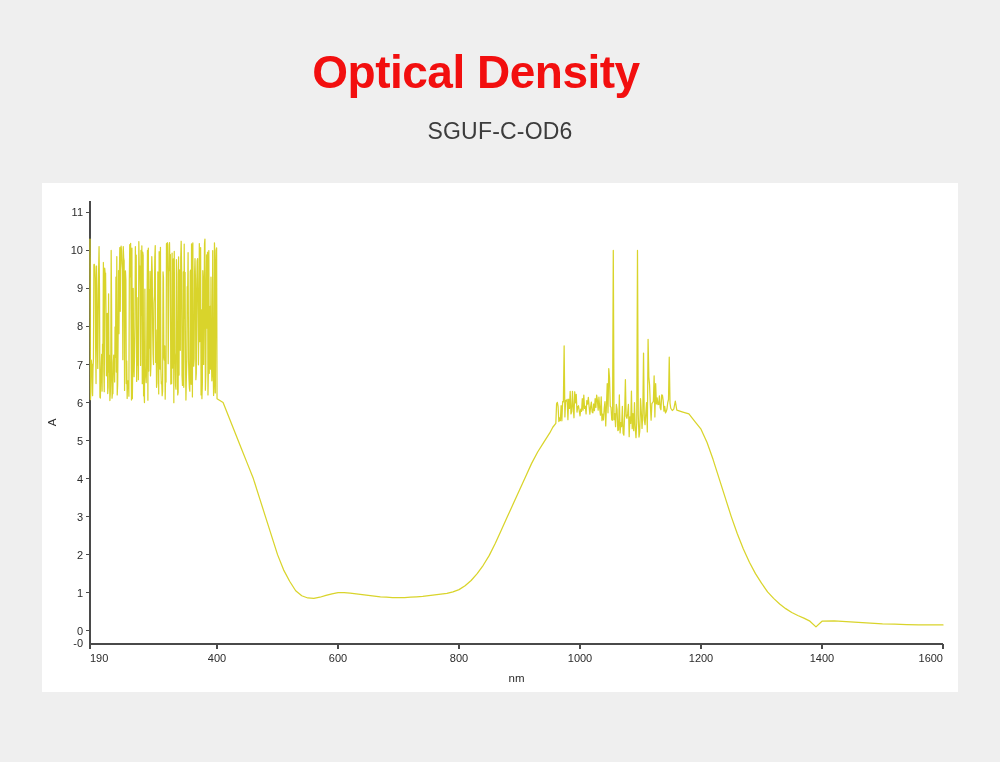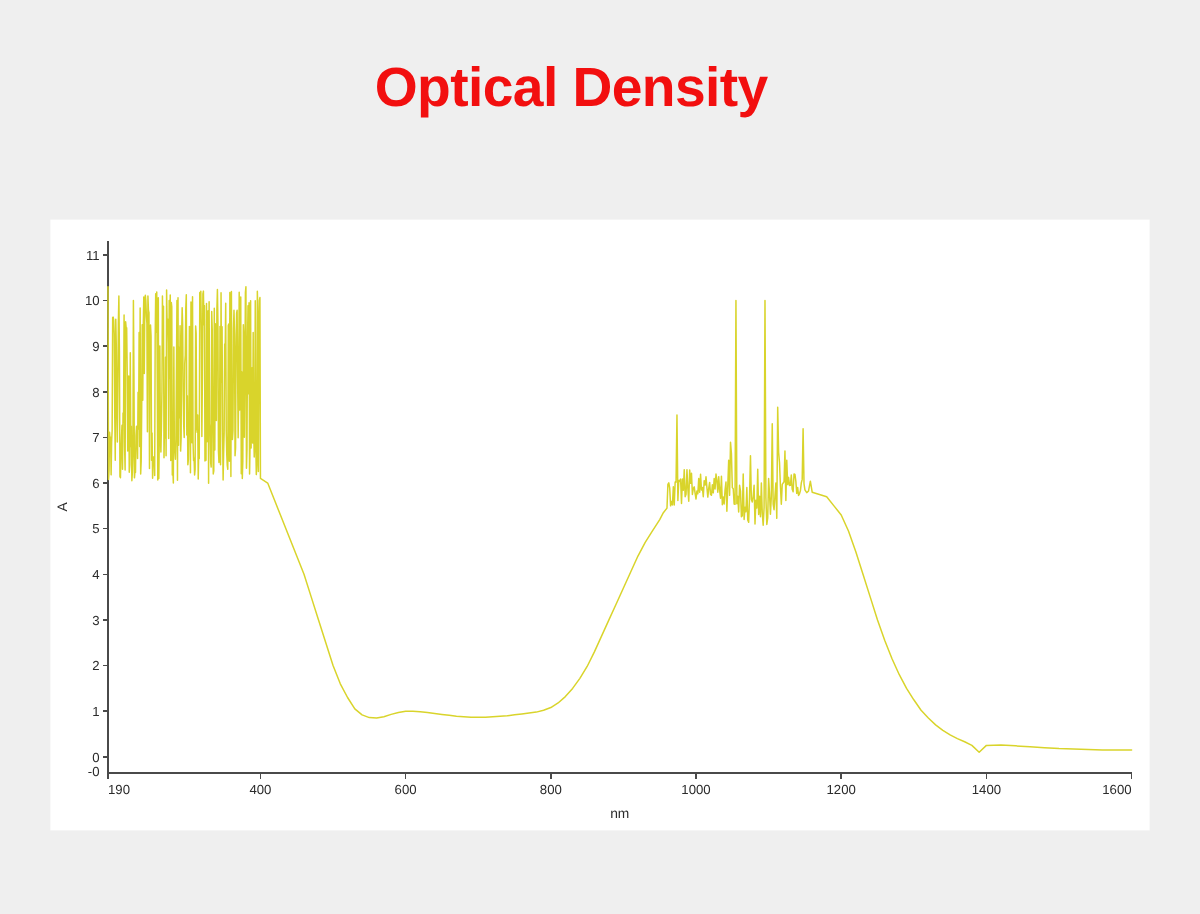--- a/index.html
+++ b/index.html
@@ -81,20 +81,21 @@
     stroke-linejoin: round;
     stroke-linecap: round;
   }
 </style>
 </head>
 <body>
 
 <div class="page">
 
   <div class="title">Optical Density</div>
+  <div class="subtitle">SGUF-C-OD6</div>
 
   <div class="chart-panel">
     <svg class="chart-svg" viewBox="0 0 916 509">
       <g>
         <line class="axis-line" id="y-axis-line" x1="48" y1="18" x2="48" y2="461"></line>
         <g id="y-ticks">
             <line class="tick-line" x1="44" y1="447.6909871244635" x2="48" y2="447.6909871244635"></line>
             <text class="tick-text" x="41" y="451.6909871244635" text-anchor="end">0</text>
             <line class="tick-line" x1="44" y1="409.6652360515021" x2="48" y2="409.6652360515021"></line>
             <text class="tick-text" x="41" y="413.6652360515021" text-anchor="end">1</text>

